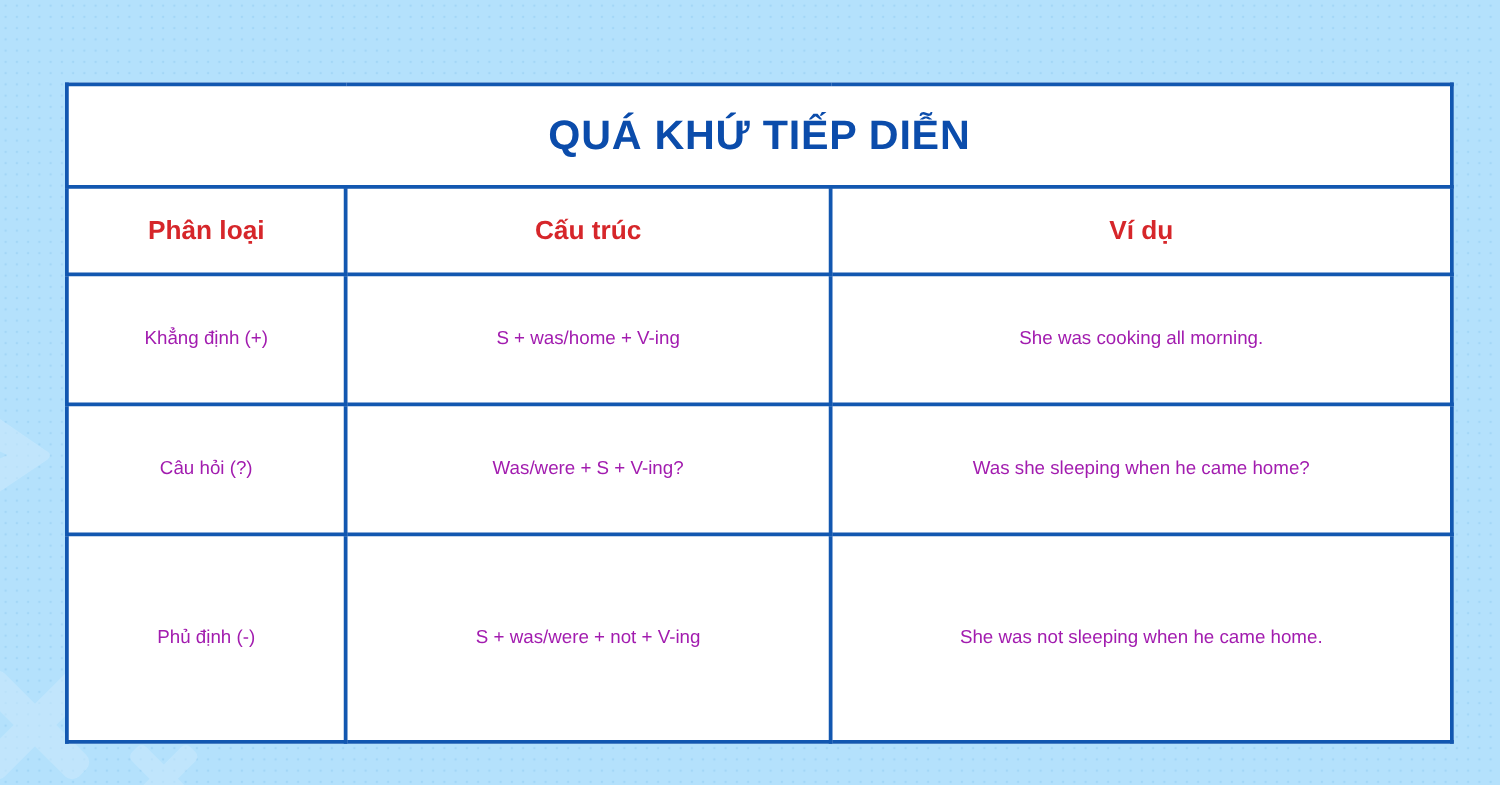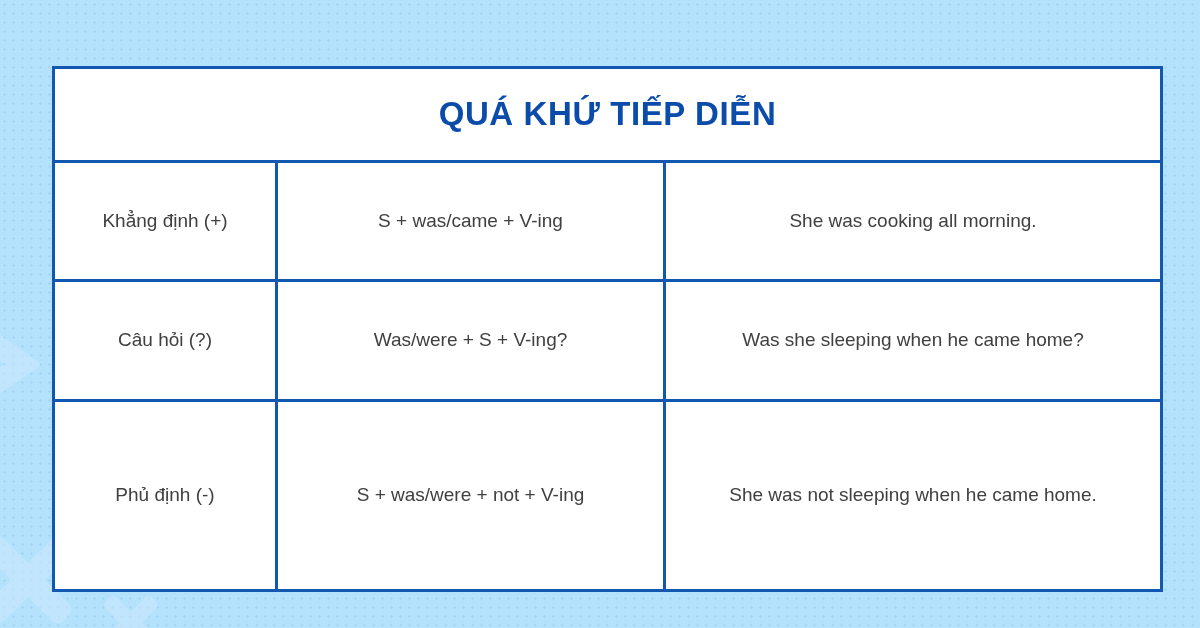--- a/index.html
+++ b/index.html
@@ -83,22 +83,22 @@
   
   .head-row td{ height:70px; }
   .head-text{
     color:#d6262a;
     font-size:21px;
     font-weight:bold;
   }
 
   
   .body-row td{
-    color:#404040;
-    font-size:19px;
+    color:#a21caf;
+    font-size:15px;
     font-weight:normal;
     line-height:1.38;
   }
   .row-a td{ height:104px; }
   .row-b td{ height:166px; }
   .row-c td{ height:104px; }
 
   
   col.c1{ width:223px; }
   col.c2{ width:388px; }
@@ -141,24 +141,35 @@
         <col class="c3">
     </colgroup>
     <tbody>
 
       <tr>
         <td class="title-cell" colspan="3">
           <span class="title-text">QUÁ KHỨ TIẾP DIỄN</span>
         </td>
       </tr>
 
+      <tr class="head-row">
+        <td>
+          <span class="head-text">Phân loại</span>
+        </td>
+        <td>
+          <span class="head-text">Cấu trúc</span>
+        </td>
+        <td>
+          <span class="head-text">Ví dụ</span>
+        </td>
+      </tr>
 
       <tr class="body-row row-a">
         <td>Khẳng định (+)</td>
-        <td>S + was/came + V-ing</td>
+        <td>S + was/home + V-ing</td>
         <td>She was cooking all morning.</td>
       </tr>
 
       <tr class="body-row row-c">
         <td>Câu hỏi (?)</td>
         <td>Was/were + S + V-ing?</td>
         <td>Was she sleeping when he came home?</td>
       </tr>
 
       <tr class="body-row row-b">

